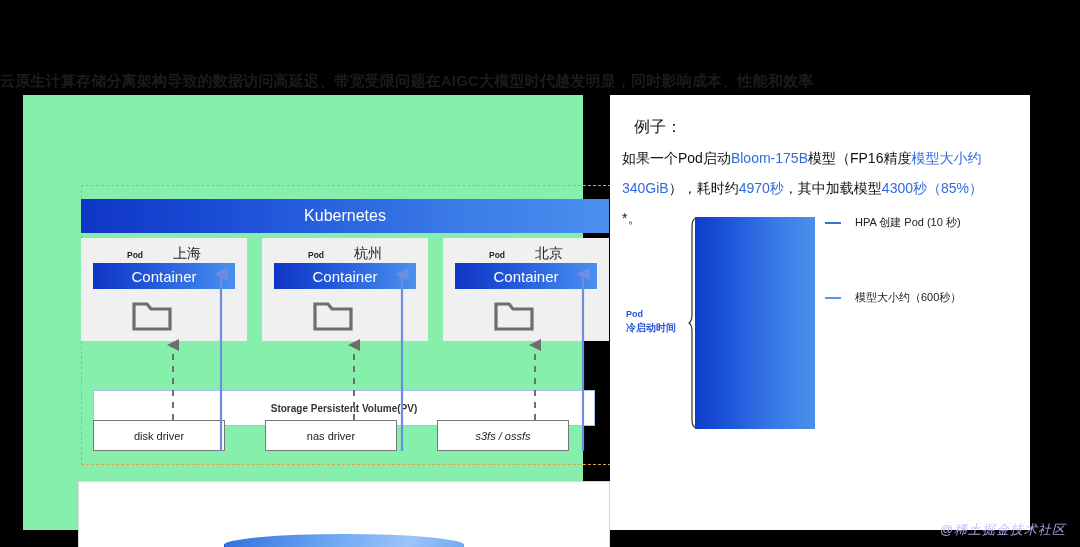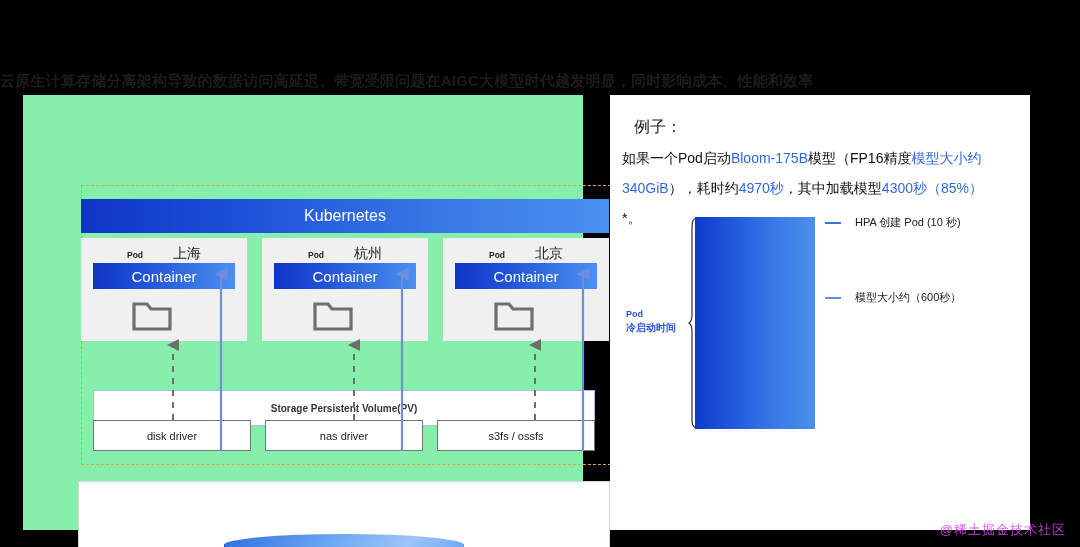--- a/index.html
+++ b/index.html
@@ -75,28 +75,28 @@
     position: absolute; left: 70px; top: 267px;
     width: 502px; height: 36px;
     border: 1px solid #a8bdf0; background: #fff;
     display: flex; align-items: center; justify-content: center;
     font-size: 10px; font-weight: 700; color: #333; margin-top: 28px;
   }
 
   
   .driver-row { position: absolute; left: 70px; top: 325px; width: 502px; height: 31px; }
   .driver-box {
-    position: absolute; top: 0; width: 158px; height: 31px;
+    position: absolute; top: 0; width: 132px; height: 31px;
     border: 1px solid #777; background: #fff;
     display: flex; align-items: center; justify-content: center;
     font-size: 11px; color: #222;
   }
   .driver-box:nth-of-type(1) { left: 0; }
   .driver-box:nth-of-type(2) { left: 172px; text-align: right; }
-  .driver-box:nth-of-type(3) { left: 344px; }
+  .driver-box:nth-of-type(3) { left: 344px; font-style: italic; }
 
   
   .arrows { position: absolute; left: 40px; top: 95px; width: 560px; height: 435px; pointer-events: none; }
 
   
   .vpc-wrap {
     position: absolute; left: 55px; top: 386px;
     width: 532px; height: 134px;
     border: 1px solid #d7d7d7; background: #fff;
   }
@@ -142,22 +142,23 @@
   .ann .dash { display: inline-block; width: 16px; height: 2px; vertical-align: middle; margin-right: 14px; }
   .ann .c1 { background: #3d6fd8; }
   .ann .c2 { background: #2c5ad0; }
   .ann .c3 { background: #5c93e6; }
   .ann-last { position: absolute; left: 215px; font-size: 12.5px; color: #1b1b1b; line-height: 19px; }
   .ann-last .sub { display: block; text-align: center; padding-left: 26px; }
 
   
   .watermark {
     position: absolute; right: 14px; bottom: 8px;
-    font-size: 13px; color: #d946ef; opacity: .88;
+    font-size: 13px; color: #c4b5fd; opacity: .88;
     letter-spacing: 1px;
+    font-style: italic;
   }
 </style>
 </head>
 <body>
 
 <div id="stage">
 
   <div class="slide-title">云原生计算存储分离架构导致的数据访问高延迟、带宽受限问题在AIGC大模型时代越发明显，同时影响成本、性能和效率</div>
 
   <div class="panel-left">

